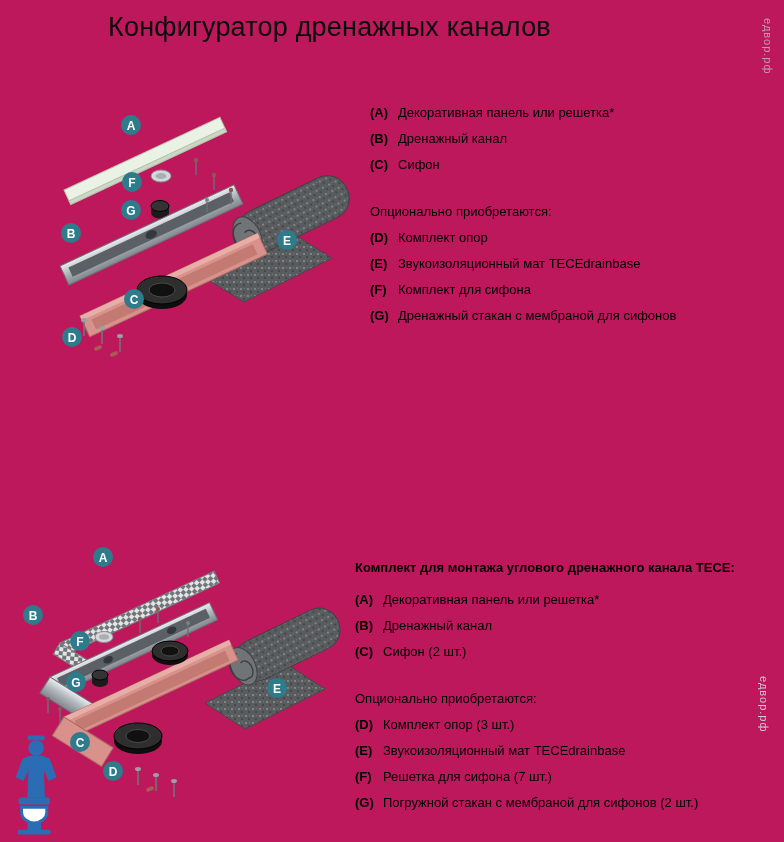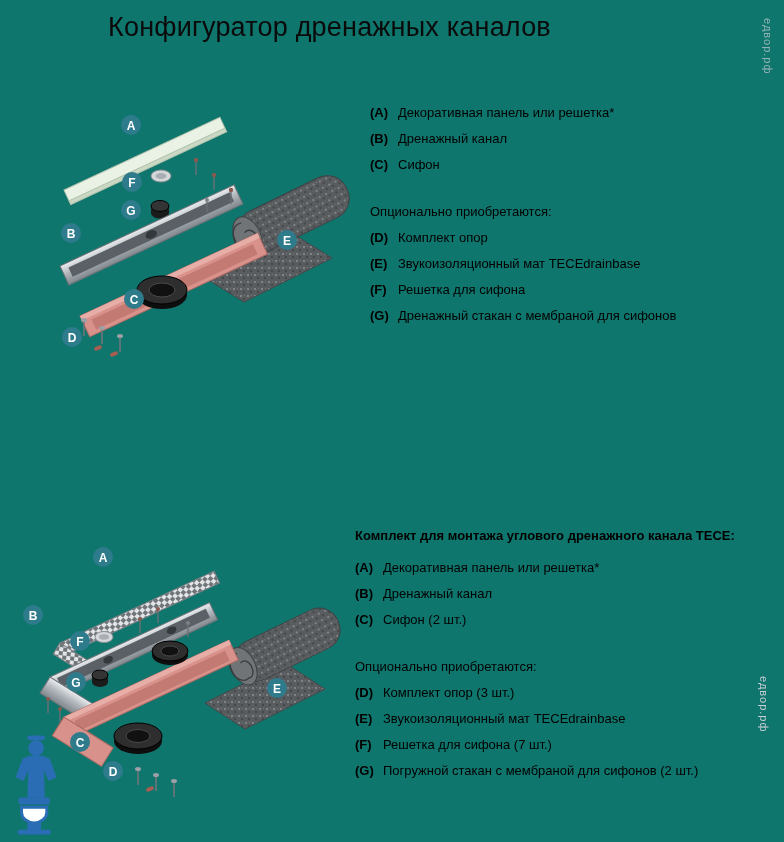--- a/index.html
+++ b/index.html
@@ -1,29 +1,29 @@
 <!DOCTYPE html>
 <html style="--badge-color: #2e7b8c; --wm-color: #c7ccd2; --logo-blue: #2a6db5;"><head>
 <meta charset="utf-8">
 <style>
   *{margin:0;padding:0;box-sizing:border-box}
   html,body{background:#fff}
   body{font-family:"Liberation Sans",sans-serif;color:#000}
-  .page{position:relative;width:784px;height:842px;background:#0f766e;overflow:hidden}
+  .page{position:relative;width:784px;height:842px;background:#be185d;overflow:hidden}
 
   .title{position:absolute;left:108px;top:12px;font-size:27px;font-weight:400;color:#0a0a0a;letter-spacing:.2px}
 
   .illus{position:absolute}
   .il1{left:50px;top:98px;width:310px;height:275px}
   .il2{left:20px;top:525px;width:340px;height:295px}
   .il-svg{width:100%;height:100%;display:block}
 
   .textblock{position:absolute;width:410px;font-size:13px}
   .tb1{left:370px;top:100px}
-  .tb2{left:355px;top:528px}
+  .tb2{left:355px;top:560px}
   .textblock h2{font-size:13px;font-weight:700;line-height:16px;margin-bottom:11px}
   .kit-list{list-style:none}
   .kit-list li{display:flex;line-height:26px}
   .li-letter{font-weight:700;width:28px;flex:0 0 28px}
   .li-text{flex:1}
   .opt-heading{line-height:26px;margin-top:21px}
 
   .footnote{position:absolute;font-size:11px;line-height:17px;white-space:pre-line}
   .fn1{left:370px;top:372px;width:385px}
   .fn2{left:355px;top:803px;width:410px}
@@ -181,21 +181,21 @@
       <li>
           <span class="li-letter">(D)</span>
           <span class="li-text">Комплект опор</span>
         </li>
       <li>
           <span class="li-letter">(E)</span>
           <span class="li-text">Звукоизоляционный мат TECEdrainbase</span>
         </li>
       <li>
           <span class="li-letter">(F)</span>
-          <span class="li-text">Решетка для сифона</span>
+          <span class="li-text">Комплект для сифона</span>
         </li>
       <li>
           <span class="li-letter">(G)</span>
           <span class="li-text">Дренажный стакан с мембраной для сифонов</span>
         </li>
     </ul>
   </div>
 
 
   <div class="illus il2">

